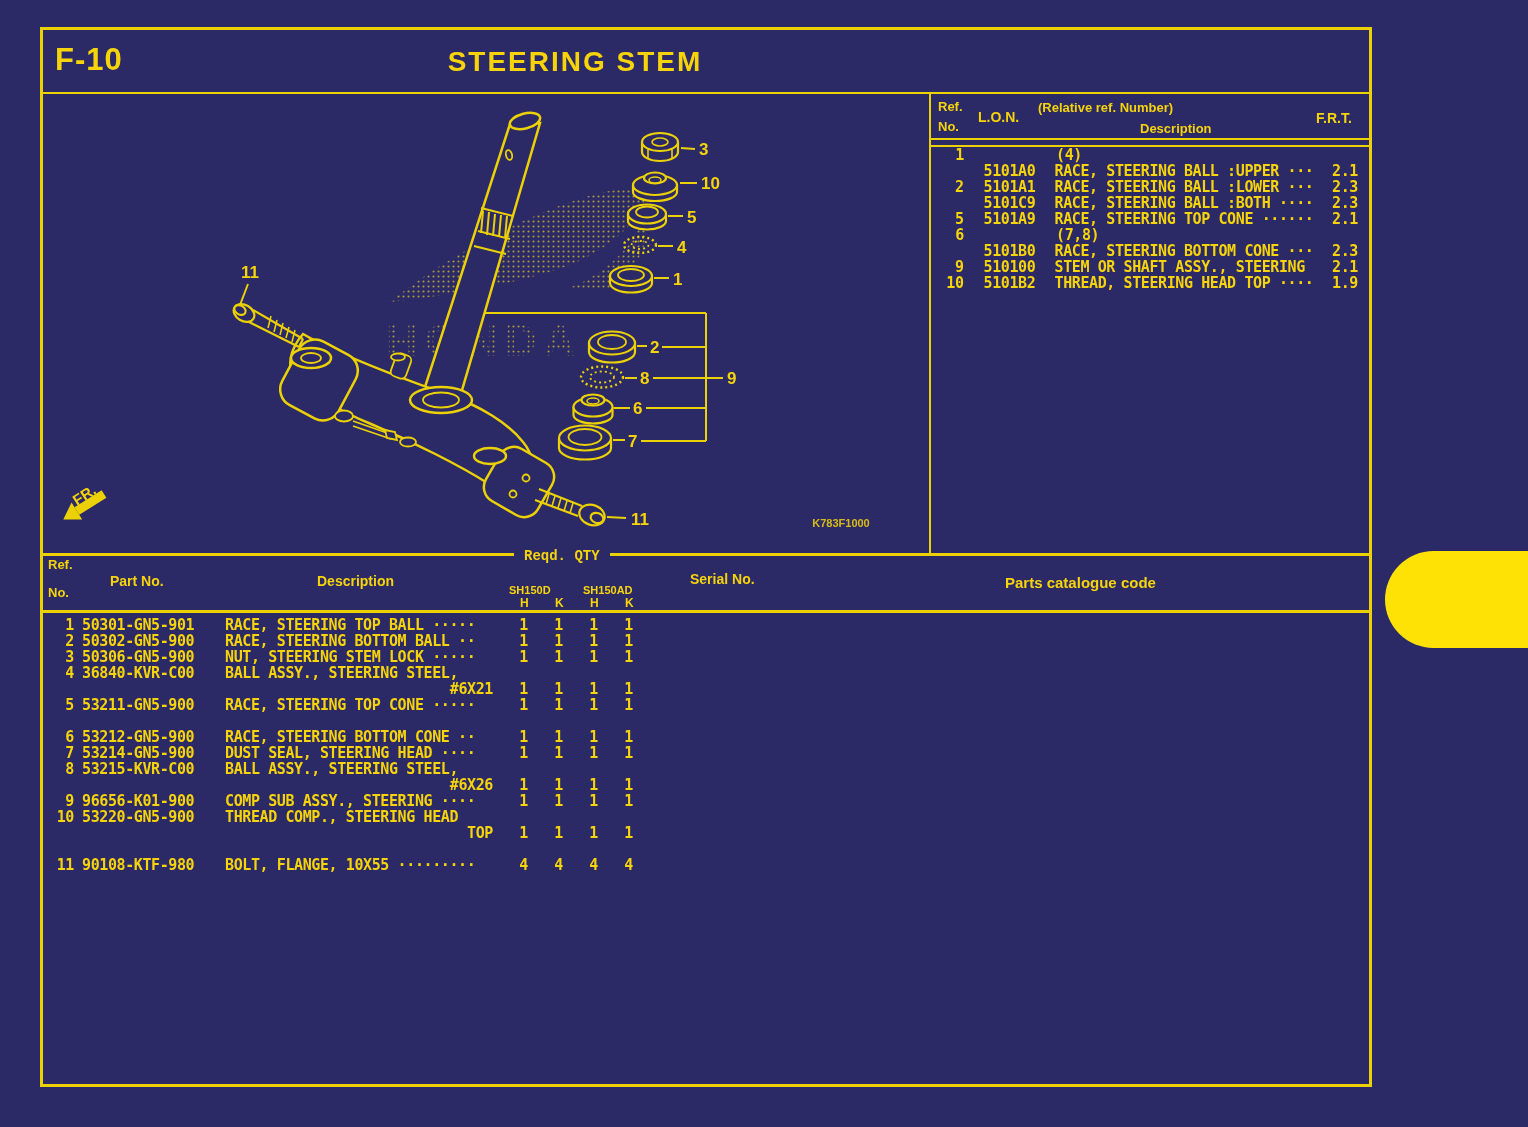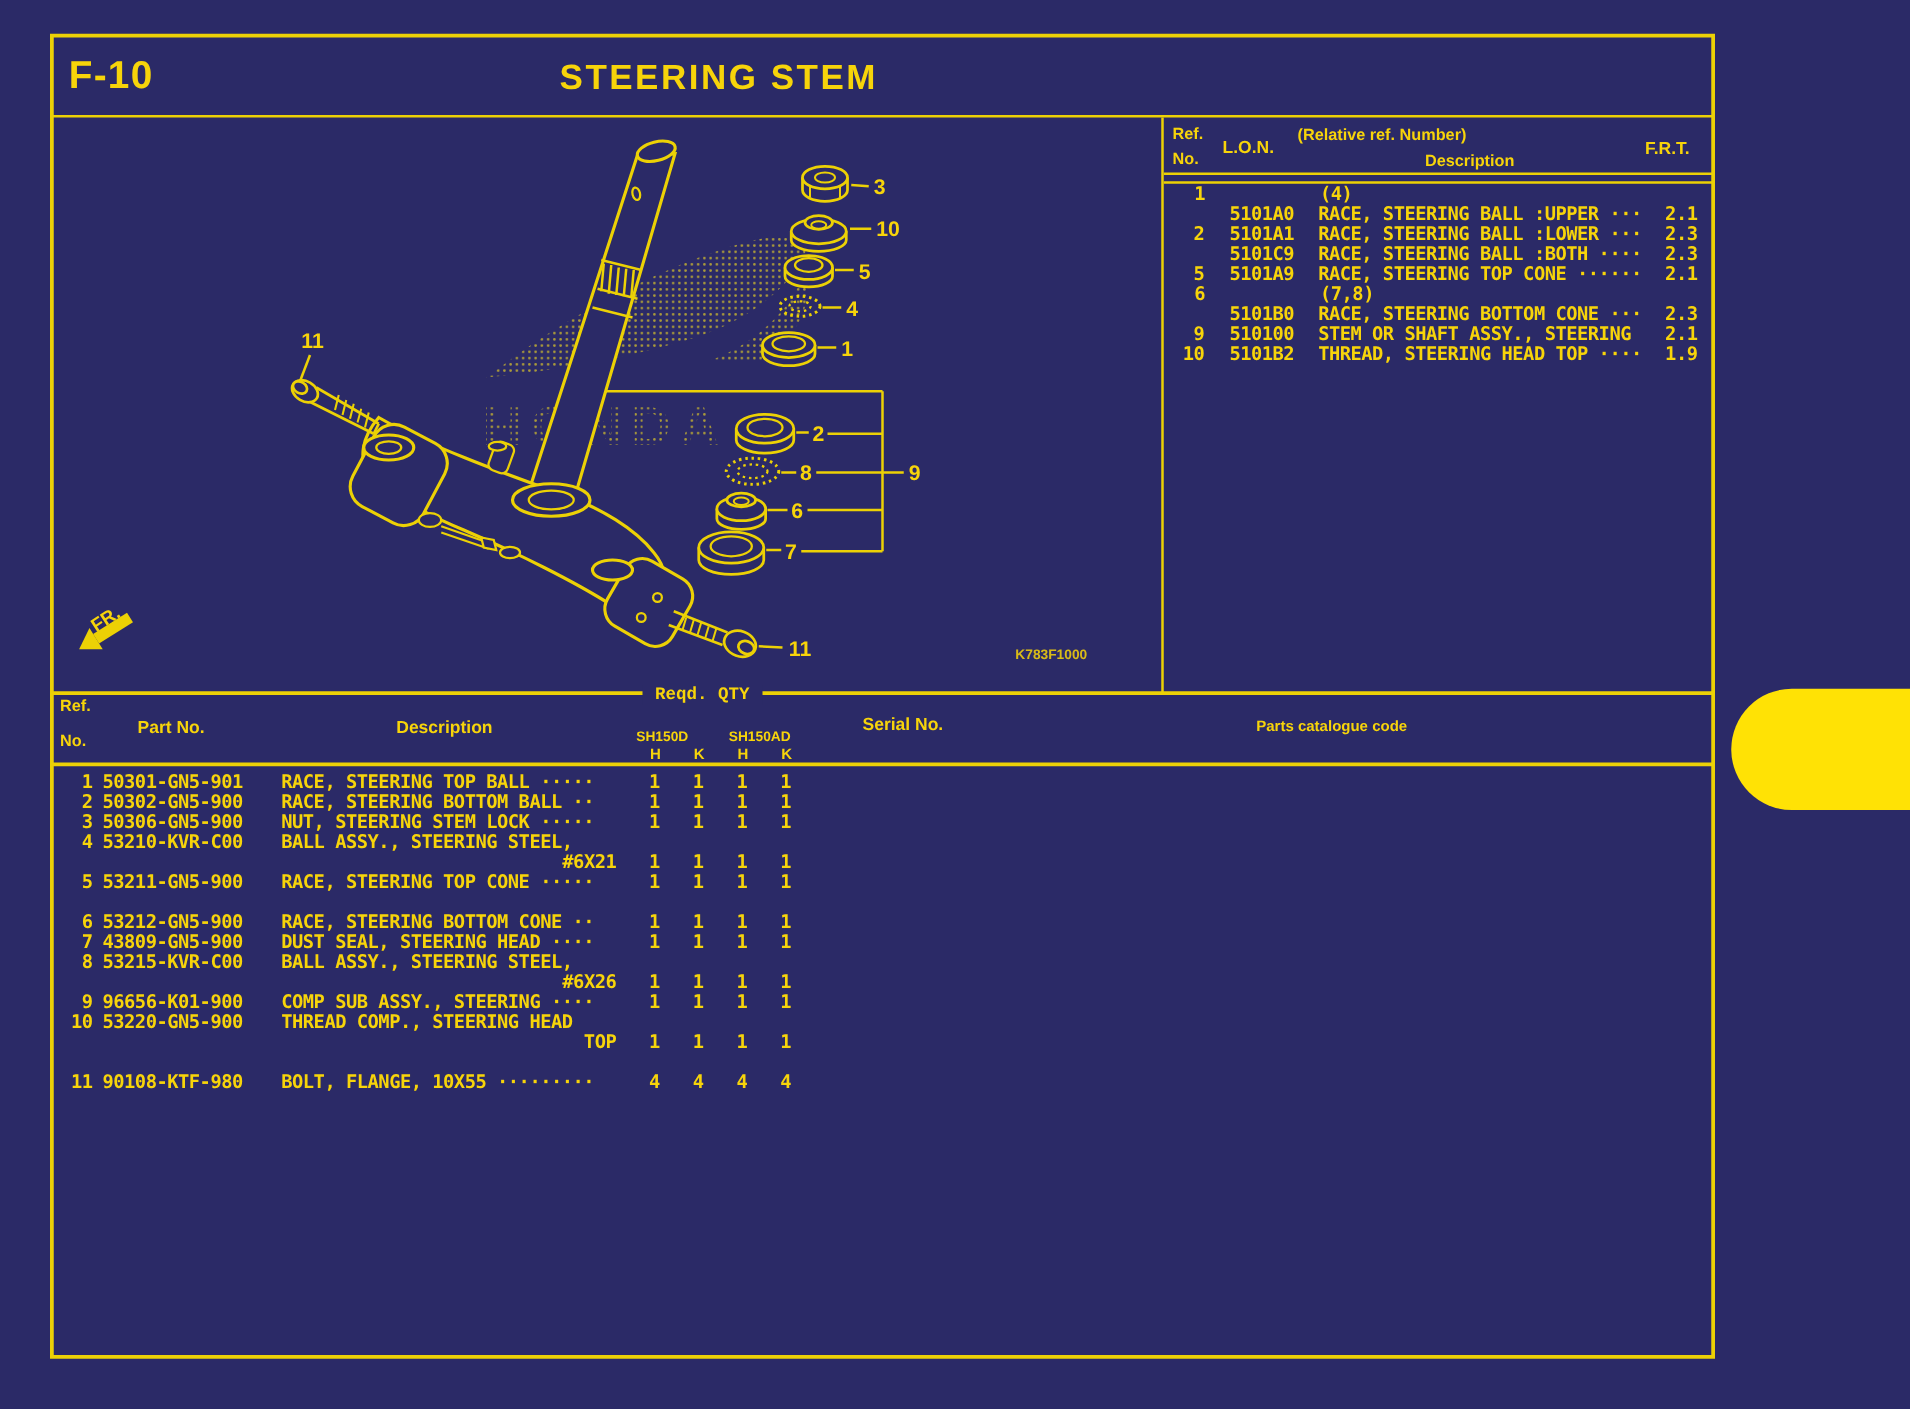--- a/index.html
+++ b/index.html
@@ -327,21 +327,21 @@
 <div class="rt-h" style="left:48px;top:585px;">No.</div>
 <div class="rt-h" style="left:110px;top:573px;font-size:14px;">Part No.</div>
 <div class="rt-h" style="left:317px;top:573px;font-size:14px;">Description</div>
 <div class="rt-h" style="left:509px;top:584px;font-size:11px;">SH150D</div>
 <div class="rt-h" style="left:583px;top:584px;font-size:11px;">SH150AD</div>
 <div class="rt-h" style="left:520px;top:596px;font-size:12px;">H</div>
 <div class="rt-h" style="left:555px;top:596px;font-size:12px;">K</div>
 <div class="rt-h" style="left:590px;top:596px;font-size:12px;">H</div>
 <div class="rt-h" style="left:625px;top:596px;font-size:12px;">K</div>
 <div class="rt-h" style="left:690px;top:571px;font-size:14px;">Serial No.</div>
-<div class="rt-h" style="left:1005px;top:574px;font-size:12px;">Parts catalogue code</div>
+<div class="rt-h" style="left:1005px;top:574px;font-size:15px;">Parts catalogue code</div>
 
 <div class="hline" style="left:40px;top:610px;width:1332px;height:3px;"></div>
 
 <div class="abs" style="left:40px;top:617px;width:1332px;padding-left:6px;box-sizing:border-box;">
 
     <div class="prow">
       <span class="p-ref">1</span>
       <span class="p-part">50301-GN5-901</span>
       <span class="p-desc"><i class="dl">RACE, STEERING TOP BALL ·····</i><i class="dr"></i></span>
       <span class="p-q first">1</span>
@@ -365,21 +365,21 @@
       <span class="p-part">50306-GN5-900</span>
       <span class="p-desc"><i class="dl">NUT, STEERING STEM LOCK ·····</i><i class="dr"></i></span>
       <span class="p-q first">1</span>
       <span class="p-q">1</span>
       <span class="p-q">1</span>
       <span class="p-q">1</span>
     </div>
 
     <div class="prow">
       <span class="p-ref">4</span>
-      <span class="p-part">53210-KVR-C00</span>
+      <span class="p-part">36840-KVR-C00</span>
       <span class="p-desc"><i class="dl">BALL ASSY., STEERING STEEL,</i><i class="dr"></i></span>
       <span class="p-q first"></span>
       <span class="p-q"></span>
       <span class="p-q"></span>
       <span class="p-q"></span>
     </div>
 
     <div class="prow">
       <span class="p-ref"></span>
       <span class="p-part"></span>
@@ -415,21 +415,21 @@
       <span class="p-part">53212-GN5-900</span>
       <span class="p-desc"><i class="dl">RACE, STEERING BOTTOM CONE ··</i><i class="dr"></i></span>
       <span class="p-q first">1</span>
       <span class="p-q">1</span>
       <span class="p-q">1</span>
       <span class="p-q">1</span>
     </div>
 
     <div class="prow">
       <span class="p-ref">7</span>
-      <span class="p-part">43809-GN5-900</span>
+      <span class="p-part">53214-GN5-900</span>
       <span class="p-desc"><i class="dl">DUST SEAL, STEERING HEAD ····</i><i class="dr"></i></span>
       <span class="p-q first">1</span>
       <span class="p-q">1</span>
       <span class="p-q">1</span>
       <span class="p-q">1</span>
     </div>
 
     <div class="prow">
       <span class="p-ref">8</span>
       <span class="p-part">53215-KVR-C00</span>

